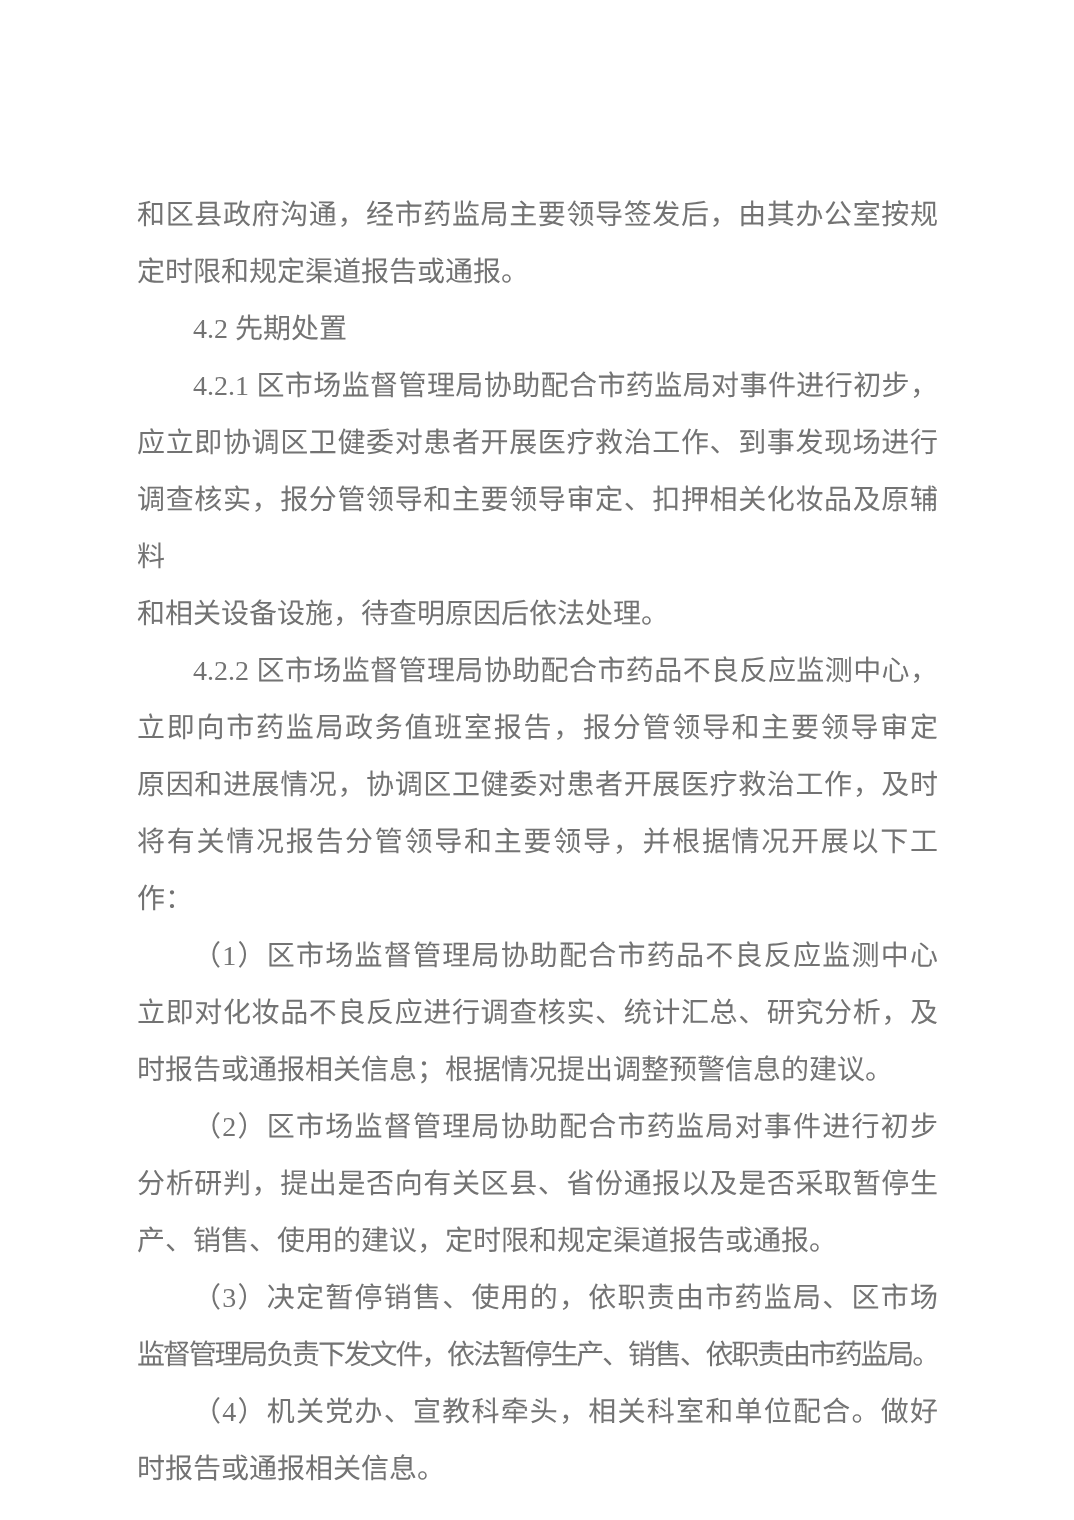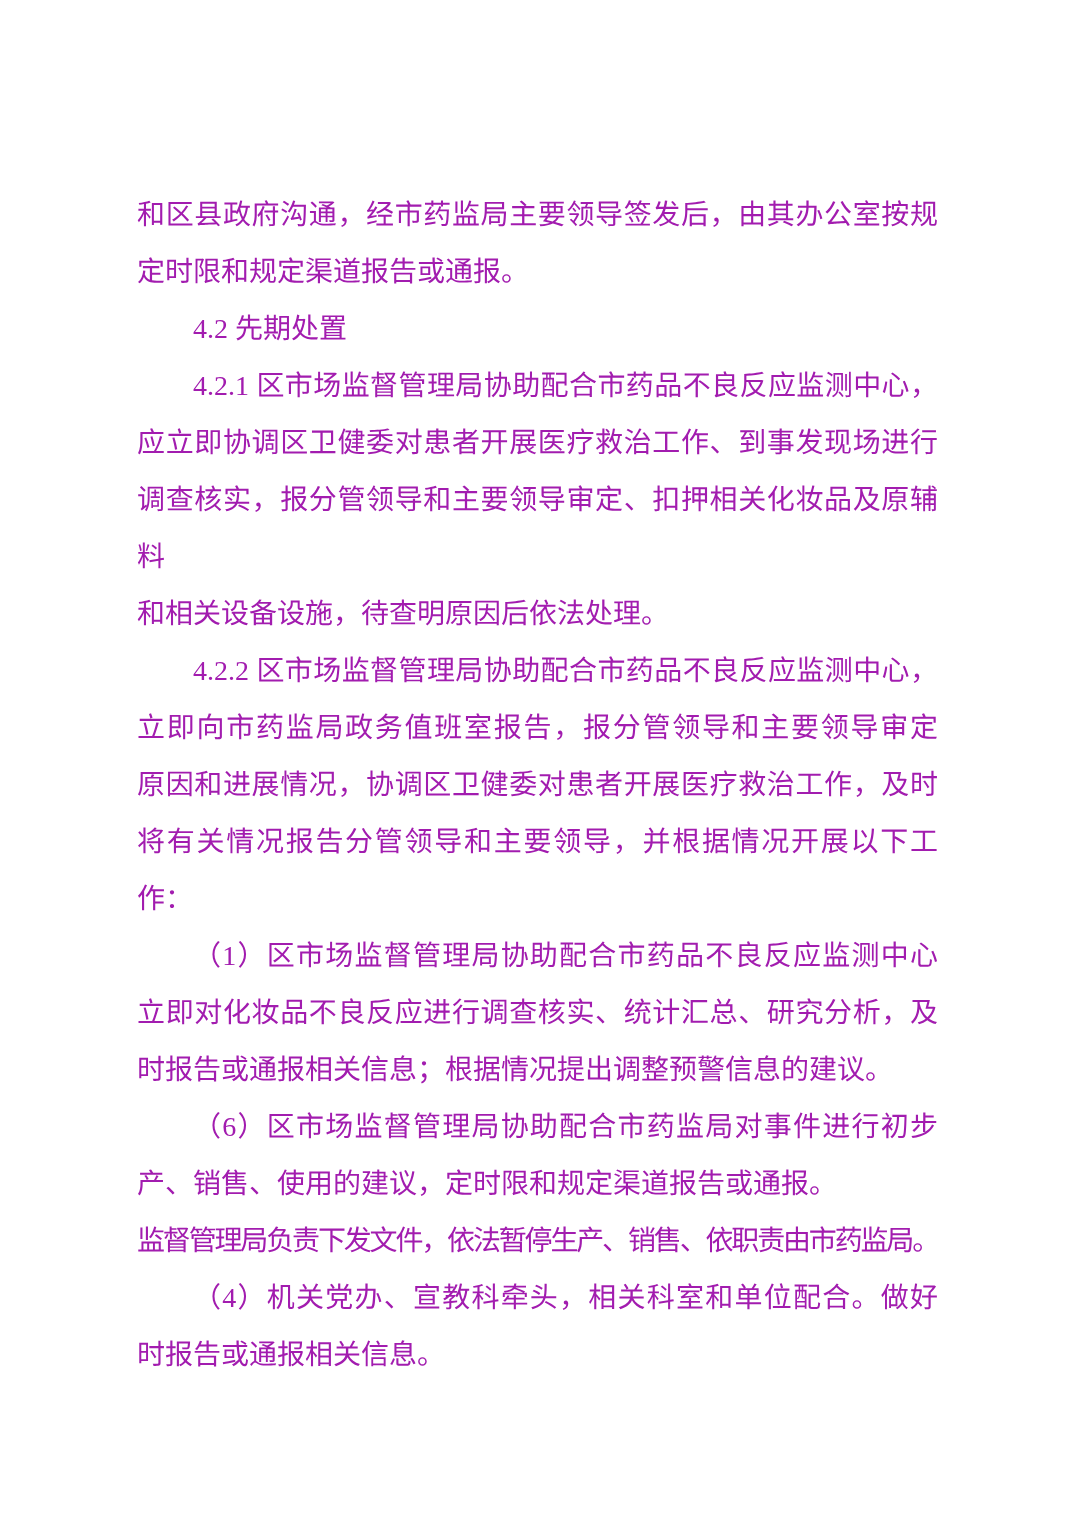--- a/index.html
+++ b/index.html
@@ -44,35 +44,37 @@
     letter-spacing: -2.2px;
   }
   .line.heading {
     font-weight: 400; 
   }
 </style>
 </head>
 <body style="background: rgb(255, 255, 255);">
 
 <div class="page">
-  <main class="text-block" id="textBlock" style="color: #a21caf;">
+  <main class="text-block" id="textBlock" style="color: #737373;">
       <div class="line justify">和区县政府沟通，经市药监局主要领导签发后，由其办公室按规</div>
       <div class="line">定时限和规定渠道报告或通报。</div>
       <div class="line indent heading">4.2 先期处置</div>
-      <div class="line justify indent">4.2.1 区市场监督管理局协助配合市药品不良反应监测中心，</div>
+      <div class="line justify indent">4.2.1 区市场监督管理局协助配合市药监局对事件进行初步，</div>
       <div class="line justify">应立即协调区卫健委对患者开展医疗救治工作、到事发现场进行</div>
       <div class="line justify">调查核实，报分管领导和主要领导审定、扣押相关化妆品及原辅料</div>
       <div class="line">和相关设备设施，待查明原因后依法处理。</div>
       <div class="line justify indent">4.2.2 区市场监督管理局协助配合市药品不良反应监测中心，</div>
       <div class="line justify">立即向市药监局政务值班室报告，报分管领导和主要领导审定</div>
       <div class="line justify">原因和进展情况，协调区卫健委对患者开展医疗救治工作，及时</div>
       <div class="line justify">将有关情况报告分管领导和主要领导，并根据情况开展以下工</div>
       <div class="line">作：</div>
       <div class="line justify indent">（1）区市场监督管理局协助配合市药品不良反应监测中心</div>
       <div class="line justify">立即对化妆品不良反应进行调查核实、统计汇总、研究分析，及</div>
       <div class="line">时报告或通报相关信息；根据情况提出调整预警信息的建议。</div>
-      <div class="line justify indent">（6）区市场监督管理局协助配合市药监局对事件进行初步</div>
+      <div class="line justify indent">（2）区市场监督管理局协助配合市药监局对事件进行初步</div>
+      <div class="line justify">分析研判，提出是否向有关区县、省份通报以及是否采取暂停生</div>
       <div class="line">产、销售、使用的建议，定时限和规定渠道报告或通报。</div>
+      <div class="line justify indent">（3）决定暂停销售、使用的，依职责由市药监局、区市场</div>
       <div class="line justify tight">监督管理局负责下发文件，依法暂停生产、销售、依职责由市药监局。</div>
       <div class="line justify indent">（4）机关党办、宣教科牵头，相关科室和单位配合。做好</div>
       <div class="line">时报告或通报相关信息。</div>
     </main>
 </div>
 
 </body></html>

